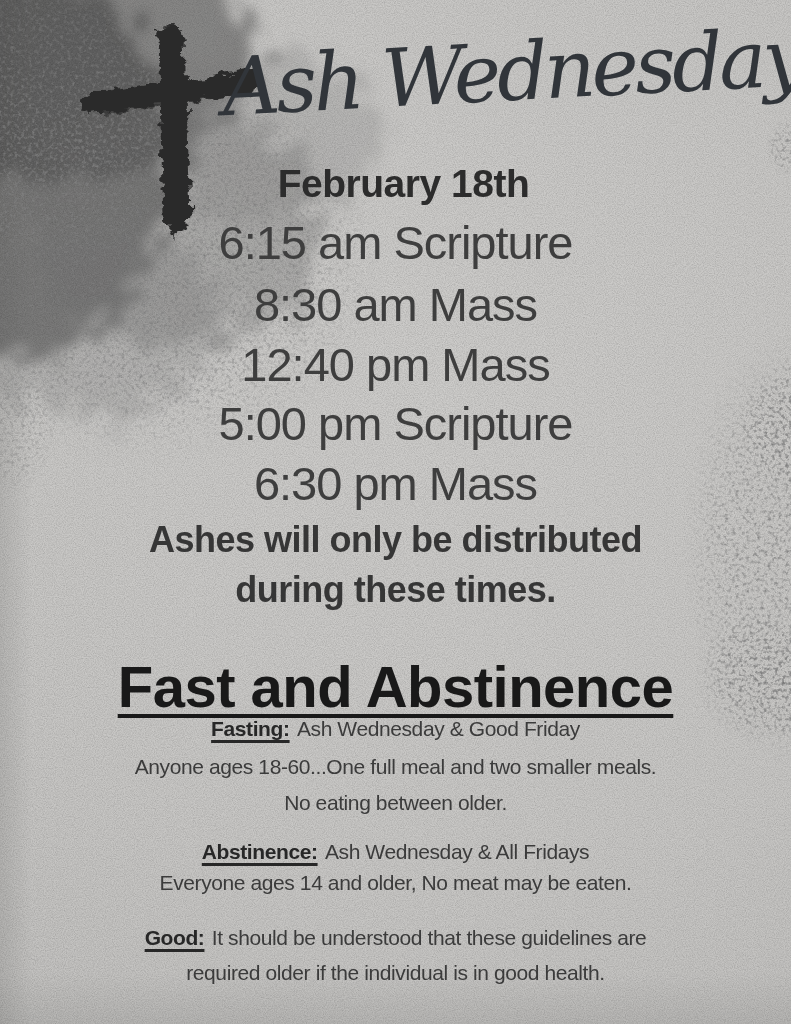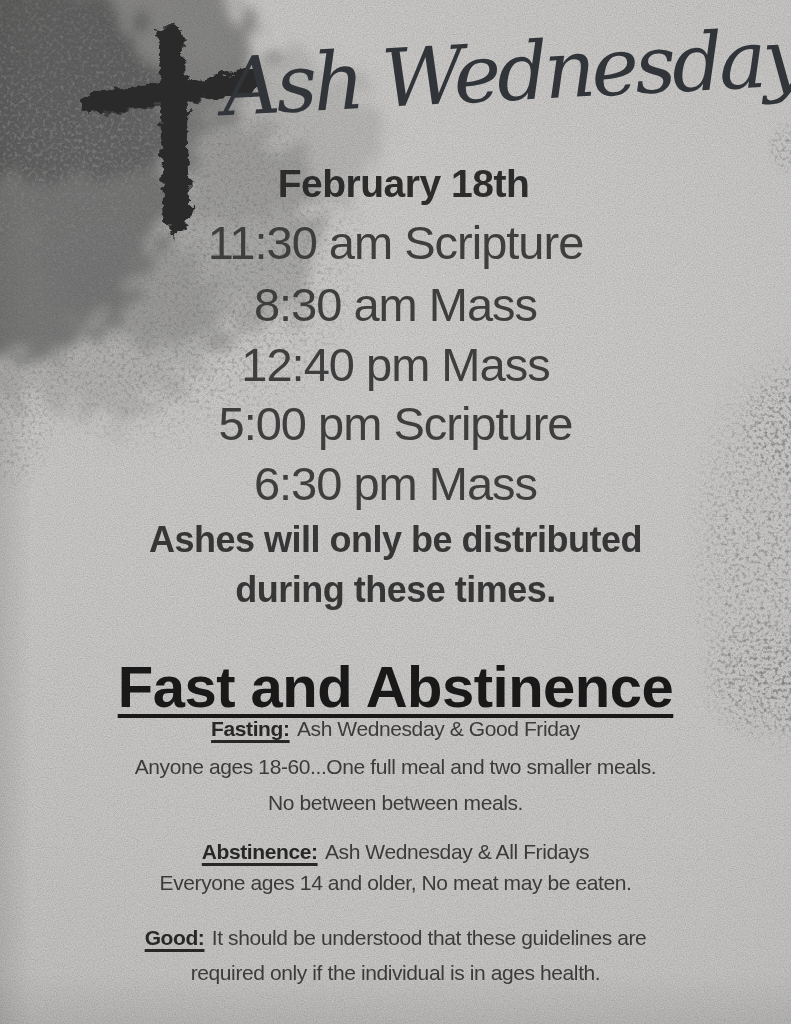--- a/index.html
+++ b/index.html
@@ -96,40 +96,40 @@
       <line x1="104" y1="113" x2="238" y2="93" stroke-width="4" opacity="0.65"></line>
       <line x1="234" y1="86" x2="257" y2="82" stroke-width="9" opacity="0.85"></line>
       <line x1="169" y1="27" x2="170" y2="48" stroke-width="12" opacity="0.9"></line>
     </g>
   </svg>
 
   <h1 class="title">Ash Wednesday</h1>
 
   <div class="t date">February 18th</div>
 
-  <div class="t sched s0">11:30 am Scripture</div>
+  <div class="t sched s0">6:15 am Scripture</div>
   <div class="t sched s1">8:30 am Mass</div>
   <div class="t sched s2">12:40 pm Mass</div>
   <div class="t sched s3">5:00 pm Scripture</div>
   <div class="t sched s4">6:30 pm Mass</div>
 
   <div class="t notice n2">during these times.</div>
   <div class="t notice n1">Ashes will only be distributed</div>
 
   <h2 class="t heading">Fast and Abstinence</h2>
 
   <div class="t body f1">
     <span class="label">Fasting:</span><span>Ash Wednesday &amp; Good Friday</span>
   </div>
   <div class="t body f2">Anyone ages 18-60...One full meal and two smaller meals.</div>
-  <div class="t body f3">No between between meals.</div>
+  <div class="t body f3">No eating between older.</div>
 
   <div class="t body a1">
     <span class="label">Abstinence:</span><span>Ash Wednesday &amp; All Fridays</span>
   </div>
   <div class="t body a2">Everyone ages 14 and older, No meat may be eaten.</div>
 
   <div class="t body no1">
     <span class="label">Good:</span><span>It should be understood that these guidelines are</span>
   </div>
-  <div class="t body no2">required only if the individual is in ages health.</div>
+  <div class="t body no2">required older if the individual is in good health.</div>
 
 </div>
 
 </body></html>

